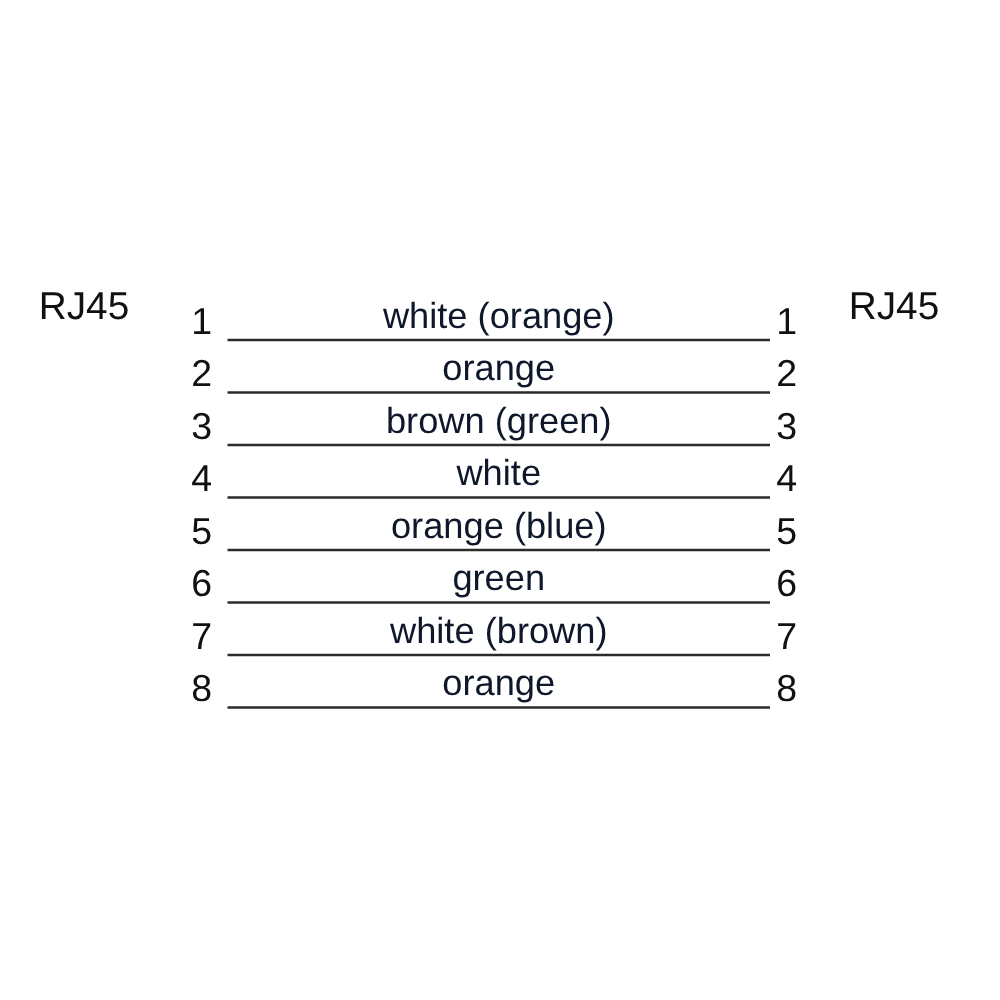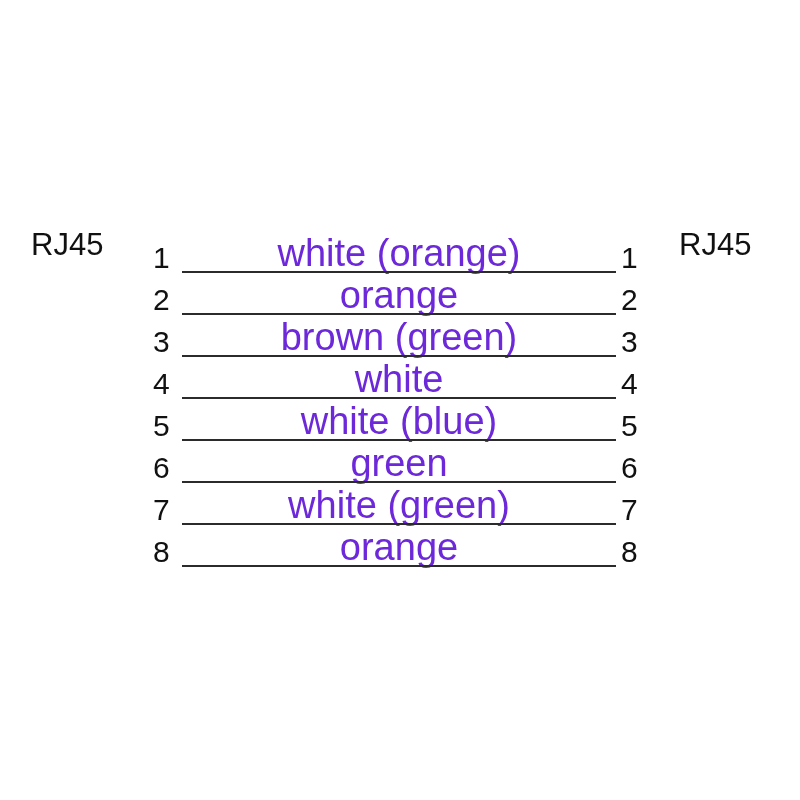--- a/index.html
+++ b/index.html
@@ -74,23 +74,23 @@
     border-top: 2px solid #2b2b2b;
   }
 
   
   .wire-label {
     position: absolute;
     left: 182px;
     width: 434px;
     bottom: 3px;
     text-align: center;
-    font-size: 38px;
+    font-size: 29px;
     line-height: 29px;
-    color: #6d28d9;
+    color: #0f172a;
     white-space: nowrap;
     user-select: none;
   }
 </style>
 </head>
 <body>
 
 <div id="diagram">
 
   <div class="connector-label left">RJ45</div>
@@ -116,33 +116,33 @@
         <div class="pin-number left">3</div>
         <div class="pin-number right">3</div>
       </div>
       <div class="wire-row" style="top: 397px;">
         <div class="wire-label">white</div>
         <div class="wire-line"></div>
         <div class="pin-number left">4</div>
         <div class="pin-number right">4</div>
       </div>
       <div class="wire-row" style="top: 439px;">
-        <div class="wire-label">white (blue)</div>
+        <div class="wire-label">orange (blue)</div>
         <div class="wire-line"></div>
         <div class="pin-number left">5</div>
         <div class="pin-number right">5</div>
       </div>
       <div class="wire-row" style="top: 481px;">
         <div class="wire-label">green</div>
         <div class="wire-line"></div>
         <div class="pin-number left">6</div>
         <div class="pin-number right">6</div>
       </div>
       <div class="wire-row" style="top: 523px;">
-        <div class="wire-label">white (green)</div>
+        <div class="wire-label">white (brown)</div>
         <div class="wire-line"></div>
         <div class="pin-number left">7</div>
         <div class="pin-number right">7</div>
       </div>
       <div class="wire-row" style="top: 565px;">
         <div class="wire-label">orange</div>
         <div class="wire-line"></div>
         <div class="pin-number left">8</div>
         <div class="pin-number right">8</div>
       </div>

